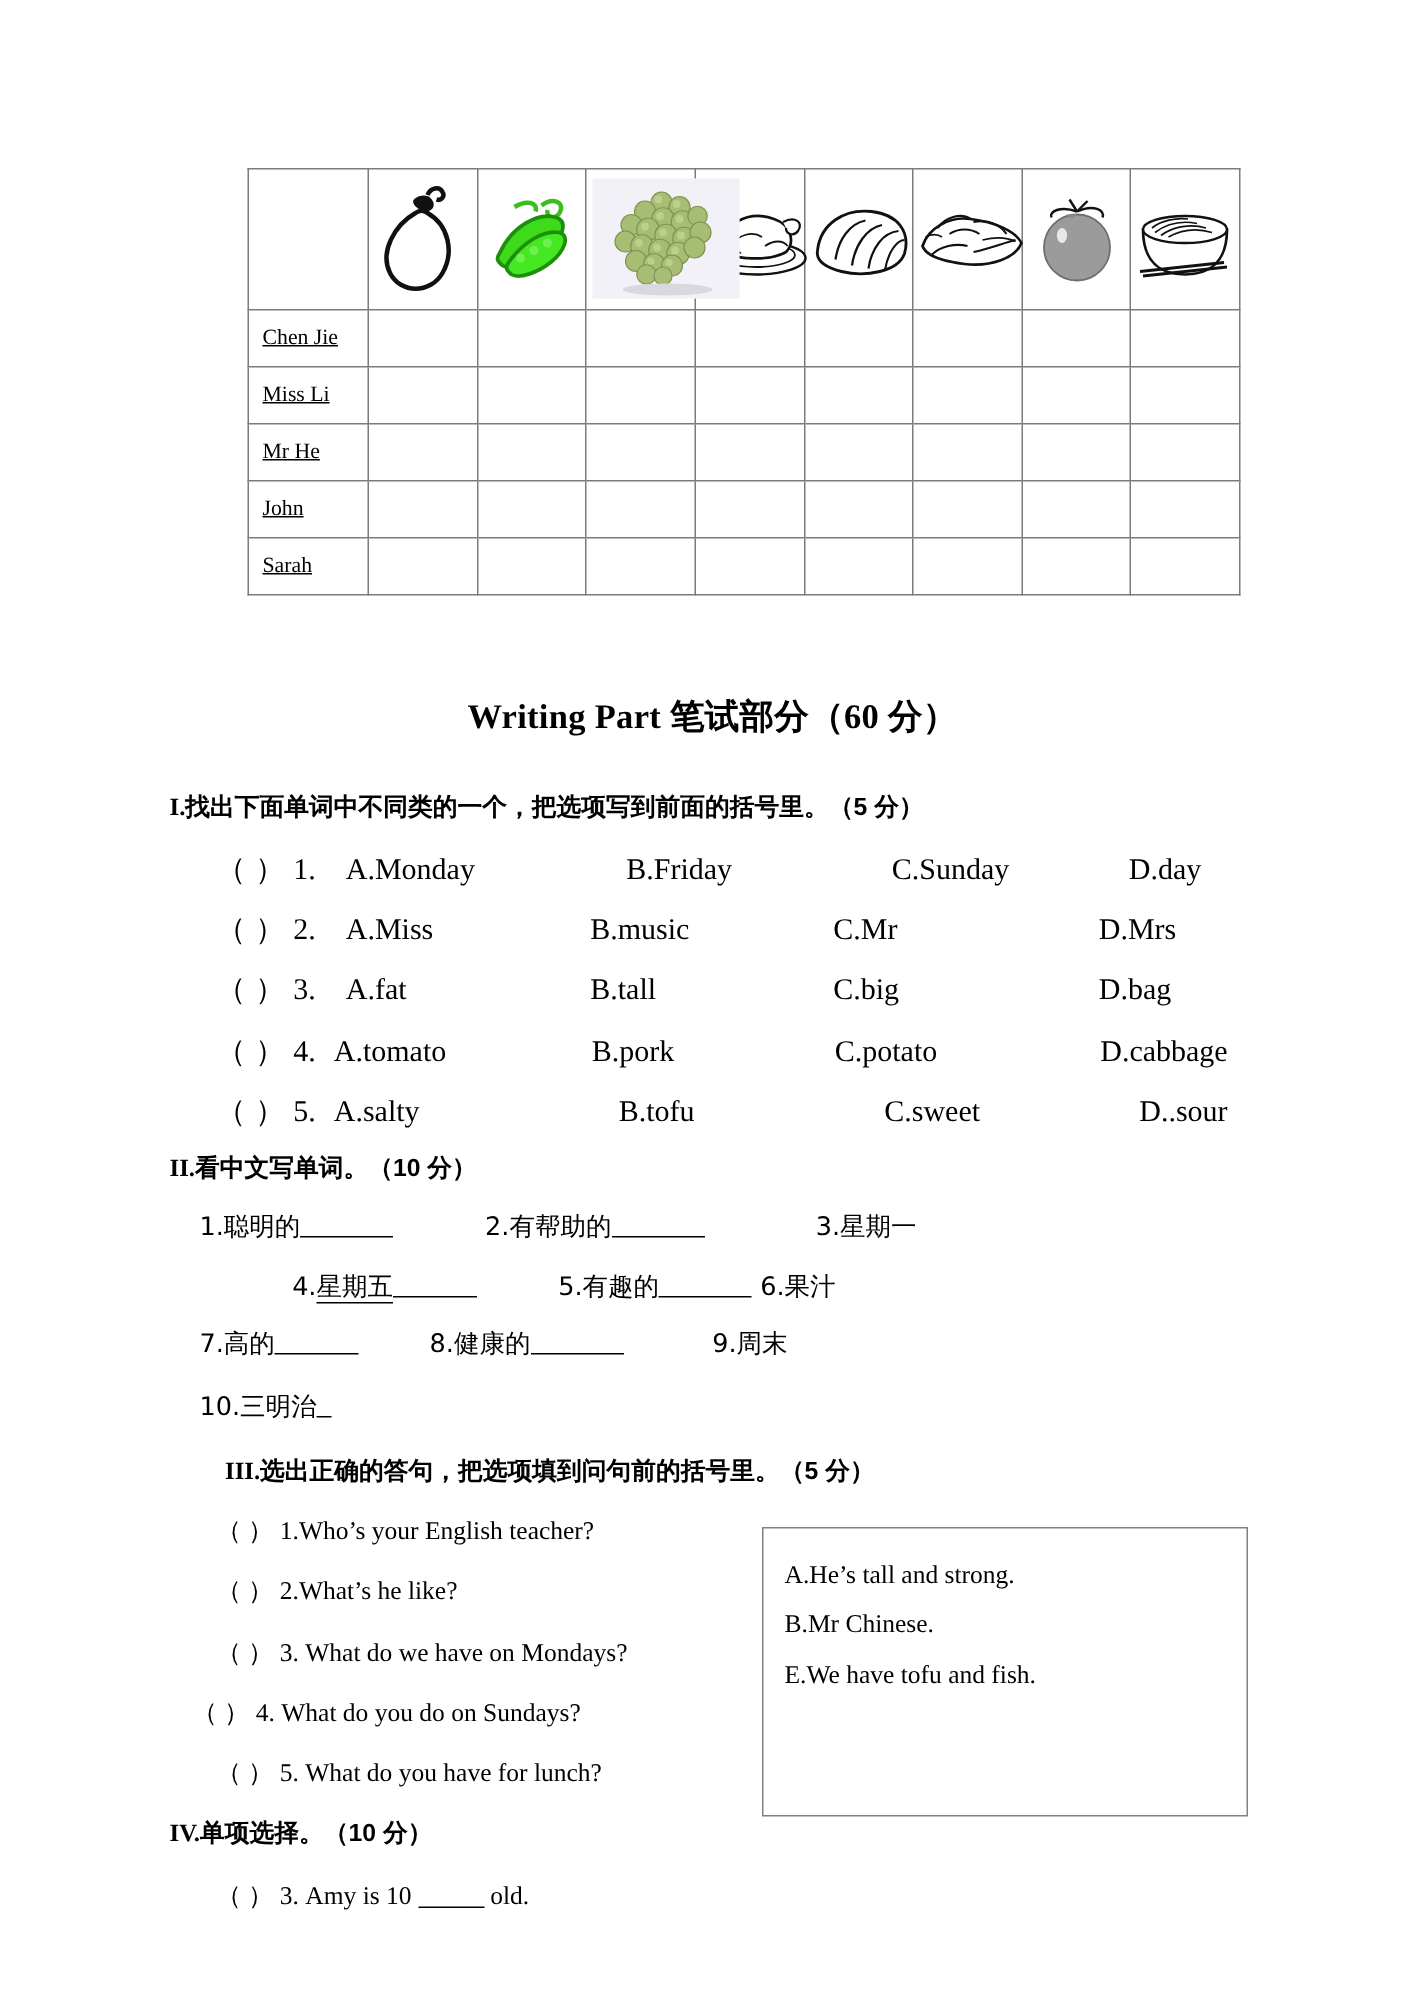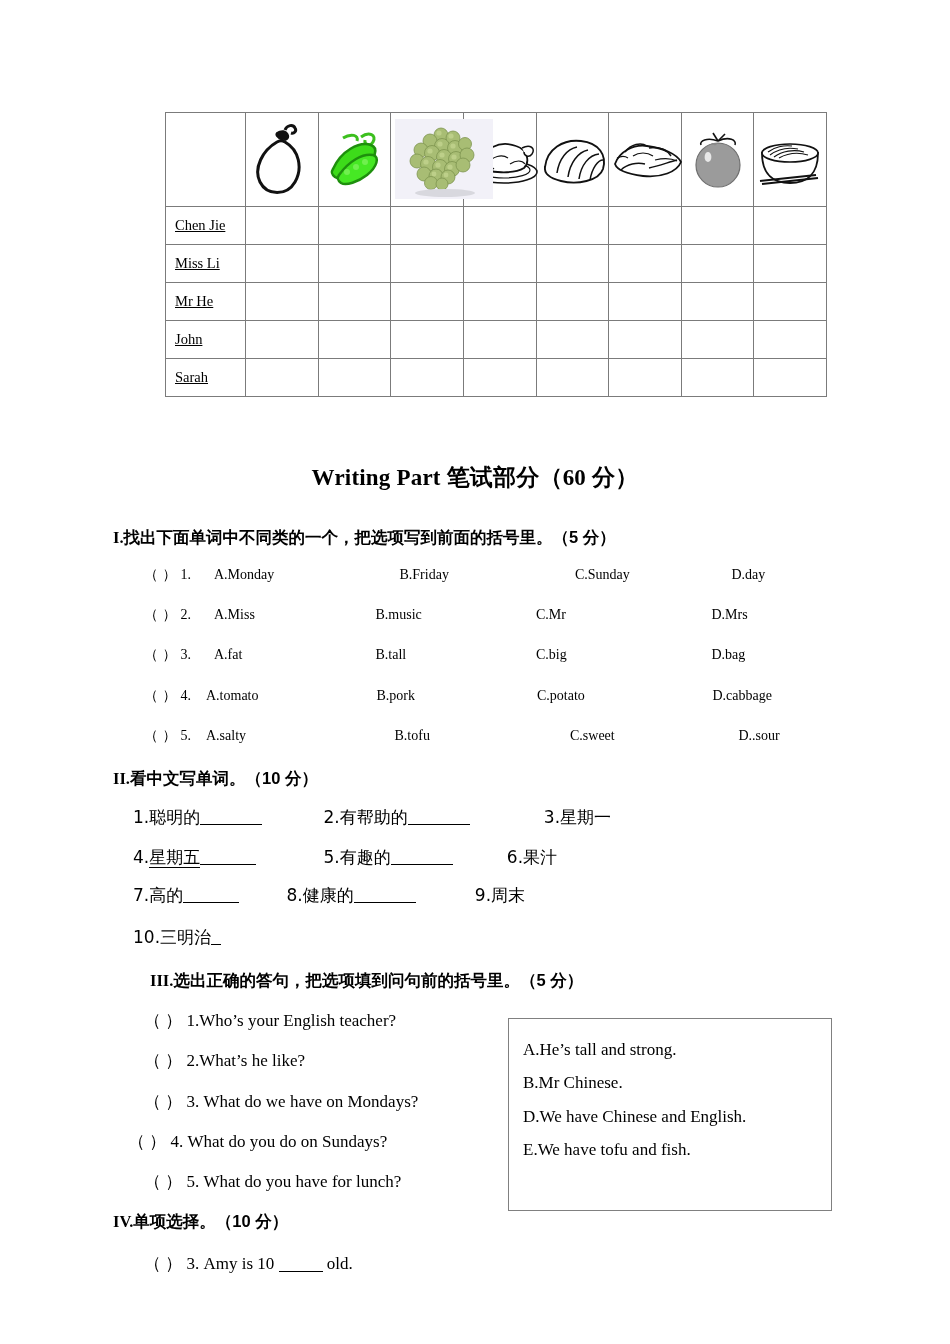--- a/index.html
+++ b/index.html
@@ -94,21 +94,21 @@
     font-weight: bold;
     font-family: "Liberation Sans", "DejaVu Sans", sans-serif;
     white-space: nowrap;
   }
   .section-head .roman {
     font-family: "Liberation Serif", serif;
   }
 
   .mc-row {
     position: absolute;
-    font-size: 14px;
+    font-size: 20px;
     font-family: "Liberation Serif", serif;
     white-space: nowrap;
   }
   .mc-row .paren { letter-spacing: 0.5px; }
   .mc-row .opt { display: inline-block; }
 
   .cn-row {
     position: absolute;
     font-size: 17px;
     font-family: "DejaVu Sans", "Liberation Sans", sans-serif;
@@ -407,21 +407,21 @@
 <div class="section-head" style="left:113px; top:768px;">
   <span class="roman">II.</span><span>看中文写单词。（10 分）</span>
 </div>
 
 <div class="cn-row" style="left:133px; top:806px;">
   <span class="cn-item" style="width:185px;"><span>1.</span><span>聪明的</span><span class="blank-line" style="width:62px;"></span></span>
   <span class="cn-item" style="width:215px;"><span>2.</span><span>有帮助的</span><span class="blank-line" style="width:62px;"></span></span>
   <span class="cn-item"><span>3.</span><span>星期一</span></span>
 </div>
 
-<div class="cn-row" style="left:133px; top:846px;">
+<div class="cn-row" style="left:133px; top:846px;text-align:right;">
   <span class="cn-item" style="width:185px;"><span>4.</span><span class="u-text">星期五</span><span class="blank-line" style="width:56px;"></span></span>
   <span class="cn-item" style="width:178px;"><span>5.</span><span>有趣的</span><span class="blank-line" style="width:62px;"></span></span>
   <span class="cn-item"><span>6.</span><span>果汁</span></span>
 </div>
 
 <div class="cn-row" style="left:133px; top:884px;">
   <span class="cn-item" style="width:148px;"><span>7.</span><span>高的</span><span class="blank-line" style="width:56px;"></span></span>
   <span class="cn-item" style="width:183px;"><span>8.</span><span>健康的</span><span class="blank-line" style="width:62px;"></span></span>
   <span class="cn-item"><span>9.</span><span>周末</span></span>
 </div>
@@ -451,21 +451,20 @@
   <span>4. What do you do on Sundays?</span>
 </div>
 <div class="q-row" style="left:144px; top:1170px;">
   <span class="paren">（  ）</span>
   <span>5. What do you have for lunch?</span>
 </div>
 
 <div class="answer-box">
   <div class="aline">A.He’s tall and strong.</div>
   <div class="aline">B.Mr Chinese.</div>
-  <div class="aline">D.We have Chinese and English.</div>
   <div class="aline">E.We have tofu and fish.</div>
 </div>
 
 <div class="section-head" style="left:113px; top:1211px;">
   <span class="roman">IV.</span><span>单项选择。（10 分）</span>
 </div>
 
 <div class="q-row" style="left:144px; top:1252px;">
   <span class="paren">（  ）</span>
   <span>3. Amy is 10</span>

